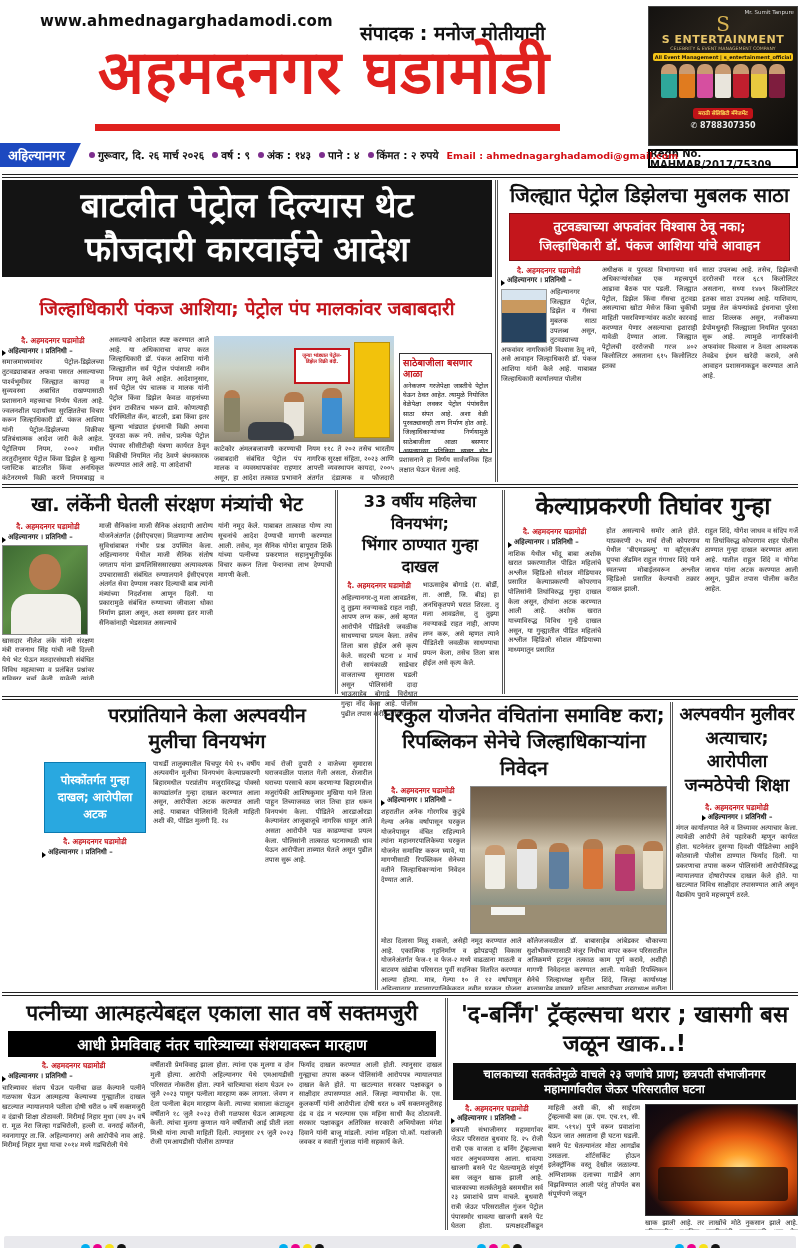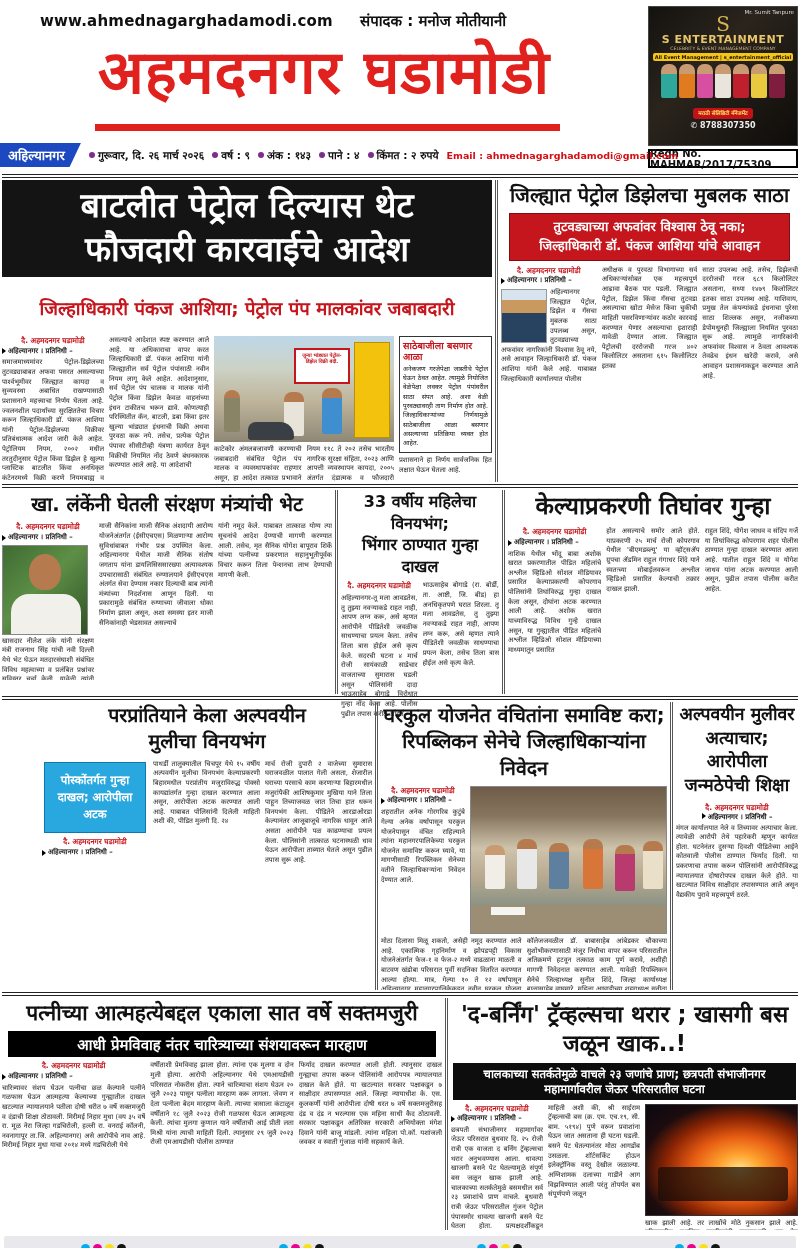--- a/index.html
+++ b/index.html
@@ -3,21 +3,21 @@
 <meta charset="utf-8">
 <style>
   * { margin:0; padding:0; box-sizing:border-box; }
   html,body { background:#fff; }
   .page { width:800px; height:1248px; margin:0 auto; background:#fff; position:relative;
           font-family:"DejaVu Sans", sans-serif; color:#111; overflow:hidden; }
 
   
   .hdr { position:relative; height:172px; }
   .site { position:absolute; left:40px; top:12px; font-size:15px; font-weight:bold; letter-spacing:.2px; }
-  .editor { position:absolute; left:360px; top:10px; font-size:15px; font-weight:bold; }
+  .editor { position:absolute; left:360px; top:20px; font-size:19px; font-weight:bold; }
   .mast { position:absolute; left:0; top:32px; width:648px; text-align:center;
           font-size:60px; font-weight:bold; color:#e0211e; line-height:1.35; letter-spacing:1px; }
   .mast-bar { position:absolute; left:95px; top:124px; width:465px; height:7px; background:#e0211e; }
   .dateline { position:absolute; left:0; top:142px; width:648px; height:26px; display:flex; align-items:center; gap:8px; }
   .city { background:#1d49c0; color:#fff; font-weight:bold; font-size:13px; padding:3px 16px 3px 8px;
           clip-path:polygon(0 0,100% 0,86% 100%,0 100%); }
   .dl-item { display:flex; align-items:center; gap:3px; font-size:10.5px; font-weight:bold; white-space:nowrap; }
   .dl-dot { width:6px; height:6px; border-radius:50%; background:#7d2e8d; display:inline-block; }
   .dl-email { color:#d40f14; font-weight:bold; font-size:9.5px; white-space:nowrap; }
 
@@ -40,34 +40,34 @@
   
   .dr { height:4px; border-top:1.5px solid #222; border-bottom:1.5px solid #222; margin:2px 2px; }
   .vr { border-left:1px solid #555; border-right:1px solid #555; width:3px; margin:0 3px; flex:0 0 3px; }
 
   
   .row { display:flex; align-items:stretch; padding:0 2px; }
   .bt { font-size:6.8px; line-height:1.42; text-align:justify; color:#1c1c1c; overflow:hidden; }
   .cols { display:flex; gap:5px; overflow:hidden; }
   .byline { text-align:center; margin-bottom:2px; }
   .by-paper { color:#c4161c; font-weight:bold; font-size:7.4px; display:block; }
-  .by-loc { font-weight:bold; font-size:6.9px; display:flex; align-items:center; gap:2px; justify-content:flex-start; }
+  .by-loc { font-weight:bold; font-size:6.9px; display:flex; align-items:flex-end; gap:2px; justify-content:flex-start; }
   .mk { width:0; height:0; border-left:4px solid #000; border-top:3px solid transparent; border-bottom:3px solid transparent; display:inline-block; }
 
   
   .r1 { height:302px; }
   .r1l { flex:0 0 490px; display:flex; flex-direction:column;gap:13px; }
   .r1r { flex:1; display:flex; flex-direction:column; overflow:hidden; }
   .bh { background:#141414; color:#fff; text-align:center; font-weight:bold;
         font-size:34px; line-height:1.28; padding:4px 0 6px; }
   .mainsub { color:#c4161c; font-weight:bold; font-size:18.5px; text-align:center; padding:5px 0 3px; }
   .r1l-body { display:flex; gap:5px; flex:1; overflow:hidden; }
   .c-a1-1 { flex:0 0 102px; } .c-a1-2 { flex:0 0 100px; }
   .a1-center { flex:0 0 180px; display:flex; flex-direction:column; gap:3px; }
-  .a1-side { flex:1; display:flex; flex-direction:column; gap:3px; }
+  .a1-side { flex:1; display:flex; flex-direction:column; gap:3px;margin-top:17px; }
   .ph-pump { position:relative; height:106px; background:linear-gradient(180deg,#bed7e9 0%,#ccd3c6 30%,#beb49b 62%,#8f8876 100%); overflow:hidden; }
   .sign { position:absolute; right:44px; top:12px; width:56px; height:36px; background:#fff; border:2px solid #c4161c;
           color:#c4161c; font-size:5px; font-weight:bold; text-align:center; padding:2px 1px; line-height:1.25; }
   .sbox { border:1px solid #333; padding:3px; flex:1; overflow:hidden; }
   .sbox-t { color:#c4161c; font-weight:bold; font-size:9.5px; line-height:1.2; margin-bottom:2px; }
   .sbox-b { font-size:6.4px; line-height:1.45; text-align:justify; }
   .h-a2 { font-size:20px; font-weight:bold; text-align:center; line-height:1.3; padding:2px 0; }
   .redbox { background:#c4161c; border:1px solid #7e0d11; color:#fff; text-align:center; font-weight:bold;
             font-size:13px; line-height:1.45; margin:3px 8px 5px; padding:4px 2px; }
   .r1r-cols { flex:1; }

